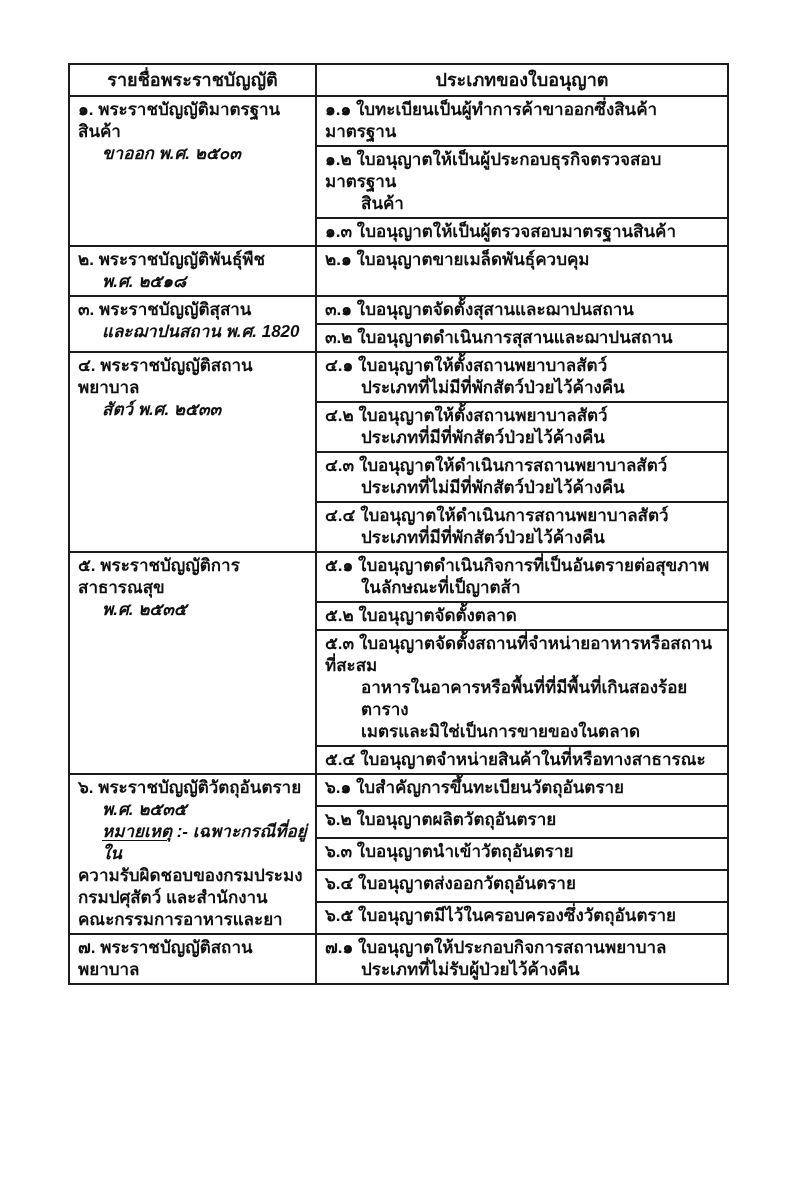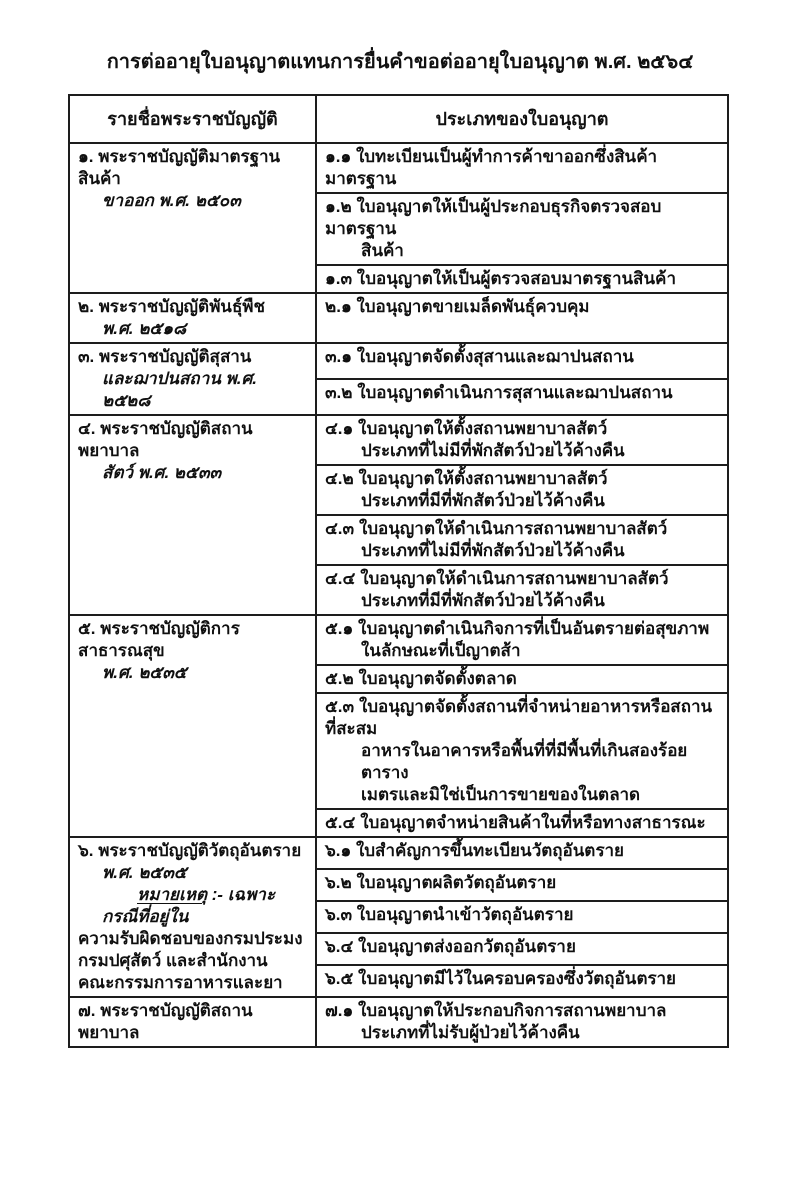--- a/index.html
+++ b/index.html
@@ -38,41 +38,39 @@
     border: 2px solid #1d1d1d;
     vertical-align: top;
     font-weight: 600;
     font-size: 17px;
     color: #101010;
   }
   table.doc-table th {
     text-align: center;
     font-weight: bold;
     font-size: 18px;
-    padding: 11px 4px;
+    padding: 3px 4px;
     line-height: 24px;
   }
   table.doc-table td {
     padding: 2px 6px 2px 8px;
     line-height: 22px;
   }
   .line { white-space: normal; }
   .line.ind { padding-left: 24px; font-style: italic; }
   .line.lind { padding-left: 36px; }
   .u {
     text-decoration: underline;
     text-underline-offset: 3px;
-    margin-left: 35px;
   }
 </style>
 </head>
 <body>
 
 <div class="title-block">
-  <div class="title-line">การต่ออายุใบอนุญาตแทนการยื่นคำขอต่ออายุใบอนุญาต พ.ศ. ๒๕๖๔</div>
 </div>
 
 <table class="doc-table">
   <colgroup>
     <col class="c1">
     <col class="c2">
   </colgroup>
   <thead>
     <tr>
       <th>รายชื่อพระราชบัญญัติ</th>
@@ -105,21 +103,21 @@
           <div class="line">๒. พระราชบัญญัติพันธุ์พืช</div>
           <div class="line ind">พ.ศ. ๒๕๑๘</div>
         </td>
         <td>
           <div class="line">๒.๑ ใบอนุญาตขายเมล็ดพันธุ์ควบคุม</div>
         </td>
       </tr>
       <tr>
         <td rowspan="2">
           <div class="line">๓. พระราชบัญญัติสุสาน</div>
-          <div class="line ind">และฌาปนสถาน พ.ศ. ๒๕๒๘</div>
+          <div class="line ind">และฌาปนสถาน พ.ศ. 1820</div>
         </td>
         <td>
           <div class="line">๓.๑ ใบอนุญาตจัดตั้งสุสานและฌาปนสถาน</div>
         </td>
       </tr>
       <tr>
         <td>
           <div class="line">๓.๒ ใบอนุญาตดำเนินการสุสานและฌาปนสถาน</div>
         </td>
       </tr>

